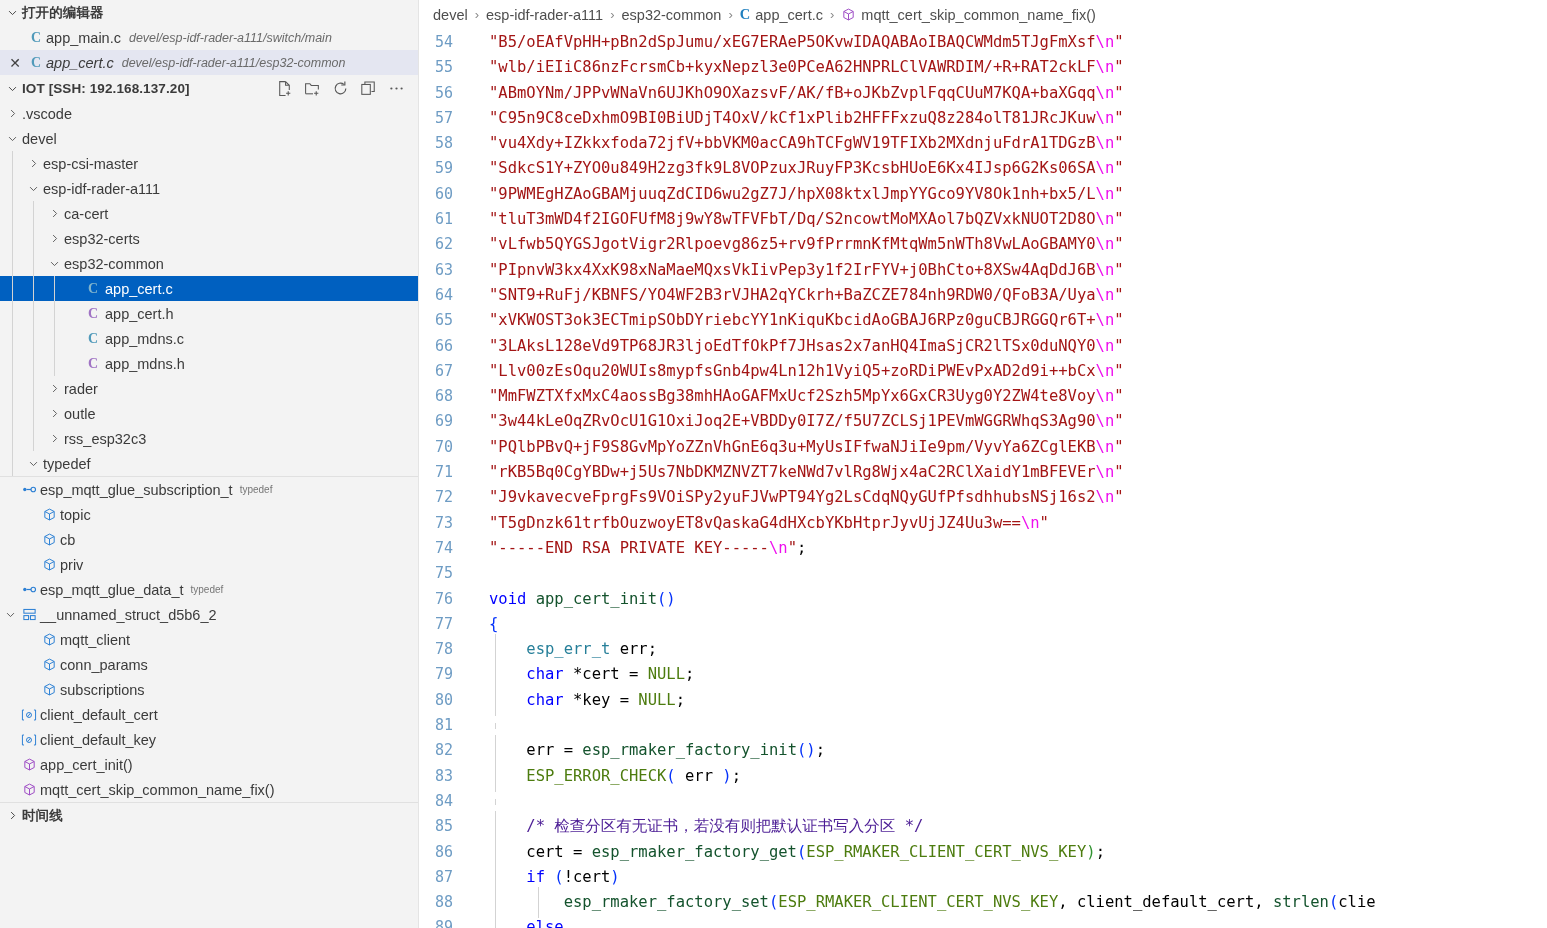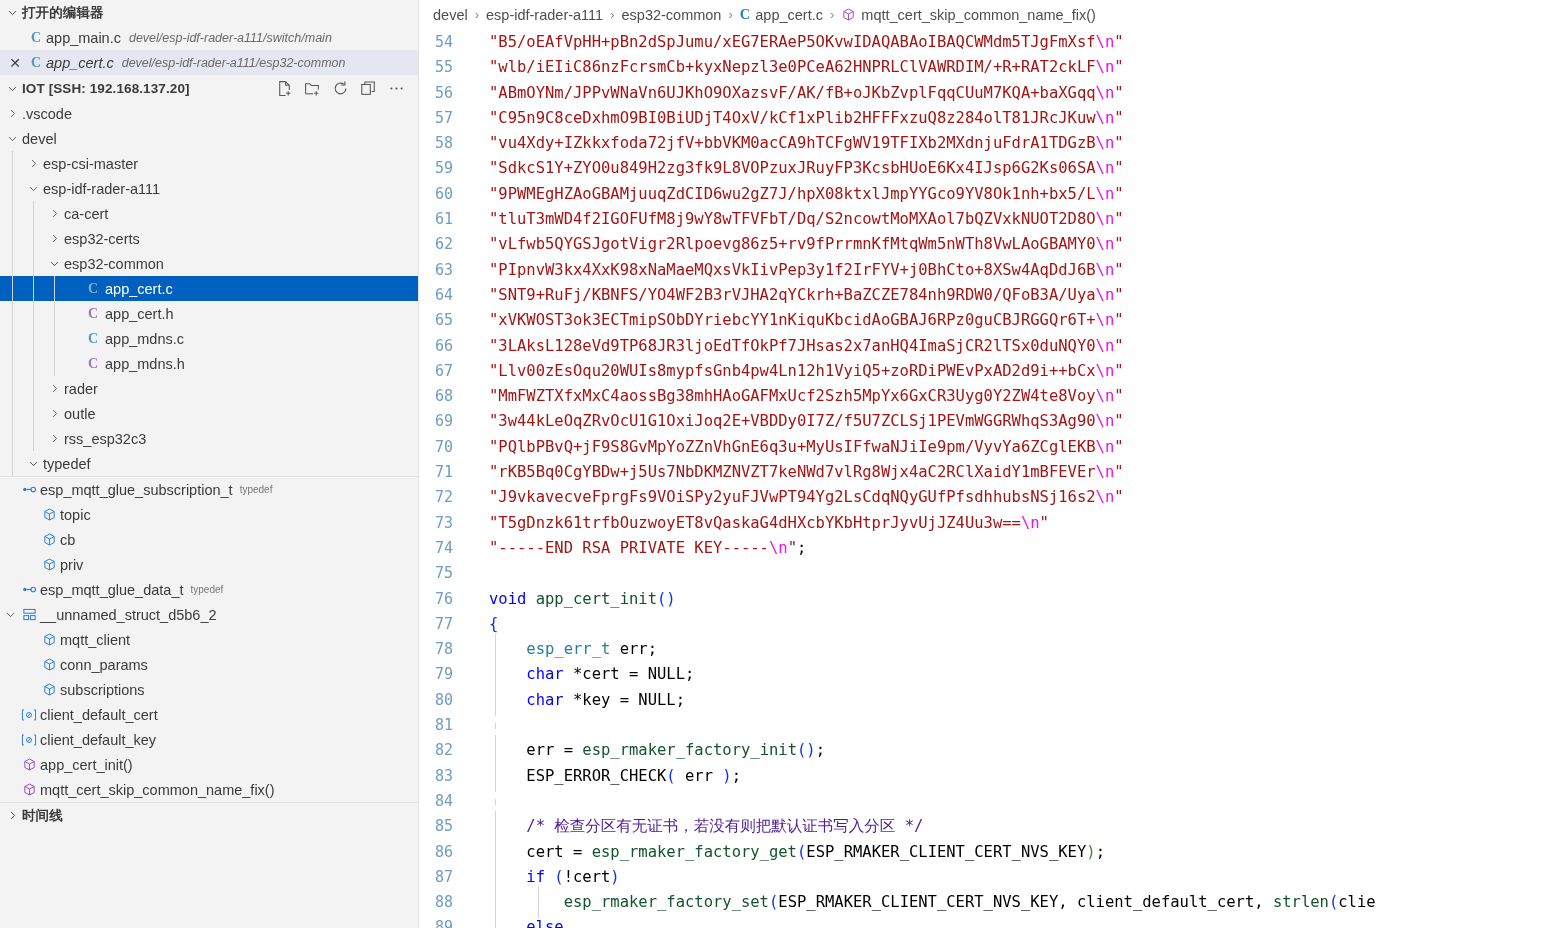--- a/index.html
+++ b/index.html
@@ -138,21 +138,21 @@
     width: 1px; background: #d3d3d3;
   }
   .ind-guide.g2 { left: 63px; }
 
   .t-str { color: #a31515; }
   .t-esc { color: #ee0fee; }
   .t-kw  { color: #0000ff; }
   .t-type{ color: #267f99; }
   .t-fn  { color: #14532d; }
   .t-plain { color: #000000; }
-  .t-macro { color: #000000; }
+  .t-macro { color: #4d7c0f; }
   .t-cmt { color: #4c1d95; }
   .t-punc { color: #000000; }
   .t-paren { color: #0431fa; }
   .t-paren2 { color: #319331; }
 </style>
 </head>
 <body>
 
 <div class="app">
 

